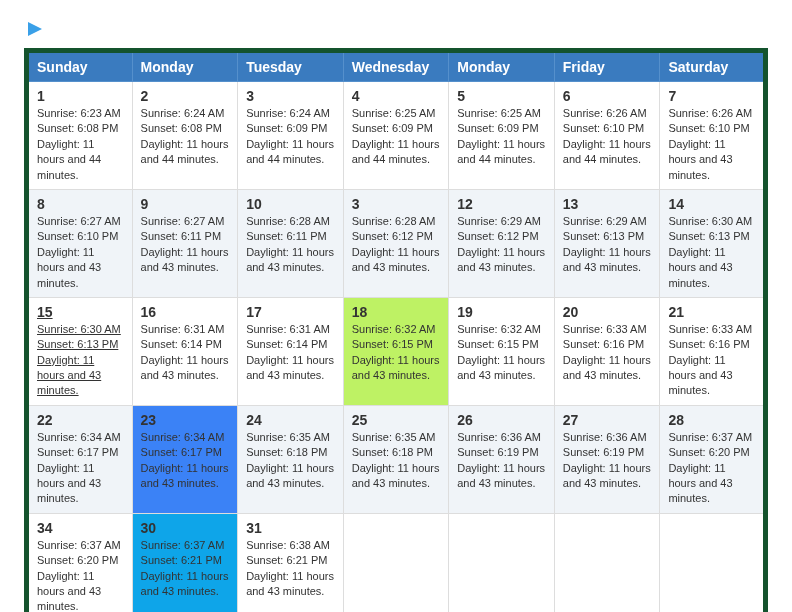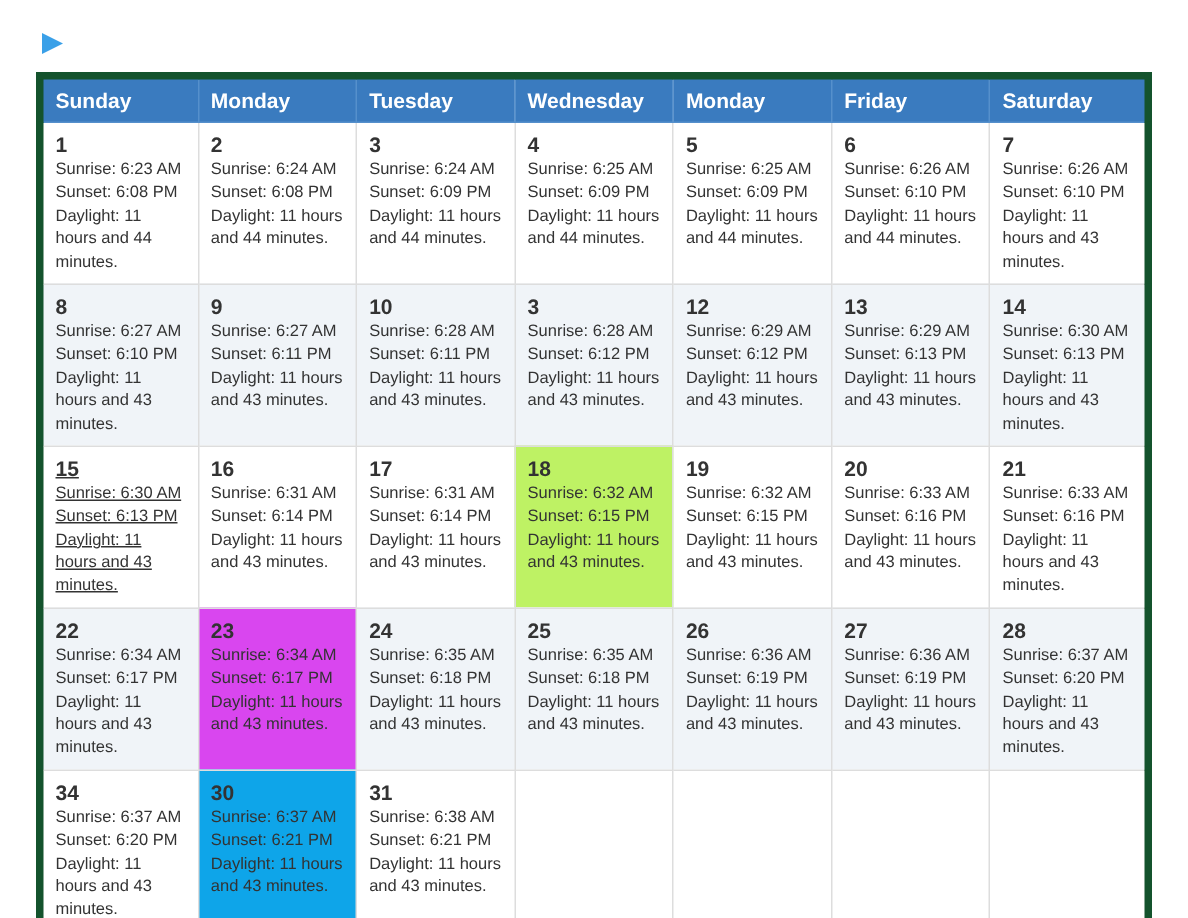--- a/index.html
+++ b/index.html
@@ -293,21 +293,21 @@
       </tr>
       <tr>
         <td style="background: rgb(240, 244, 248);">
           <span class="day-num">22</span>
           <div class="day-info">
             Sunrise: 6:34 AM<br>
             Sunset: 6:17 PM<br>
             Daylight: 11 hours and 43 minutes.
           </div>
         </td>
-        <td style="background: #d946ef;">
+        <td style="background: #3b82f6;">
           <span class="day-num">23</span>
           <div class="day-info">
             Sunrise: 6:34 AM<br>
             Sunset: 6:17 PM<br>
             Daylight: 11 hours and 43 minutes.
           </div>
         </td>
         <td style="background: rgb(240, 244, 248);">
           <span class="day-num">24</span>
           <div class="day-info">

